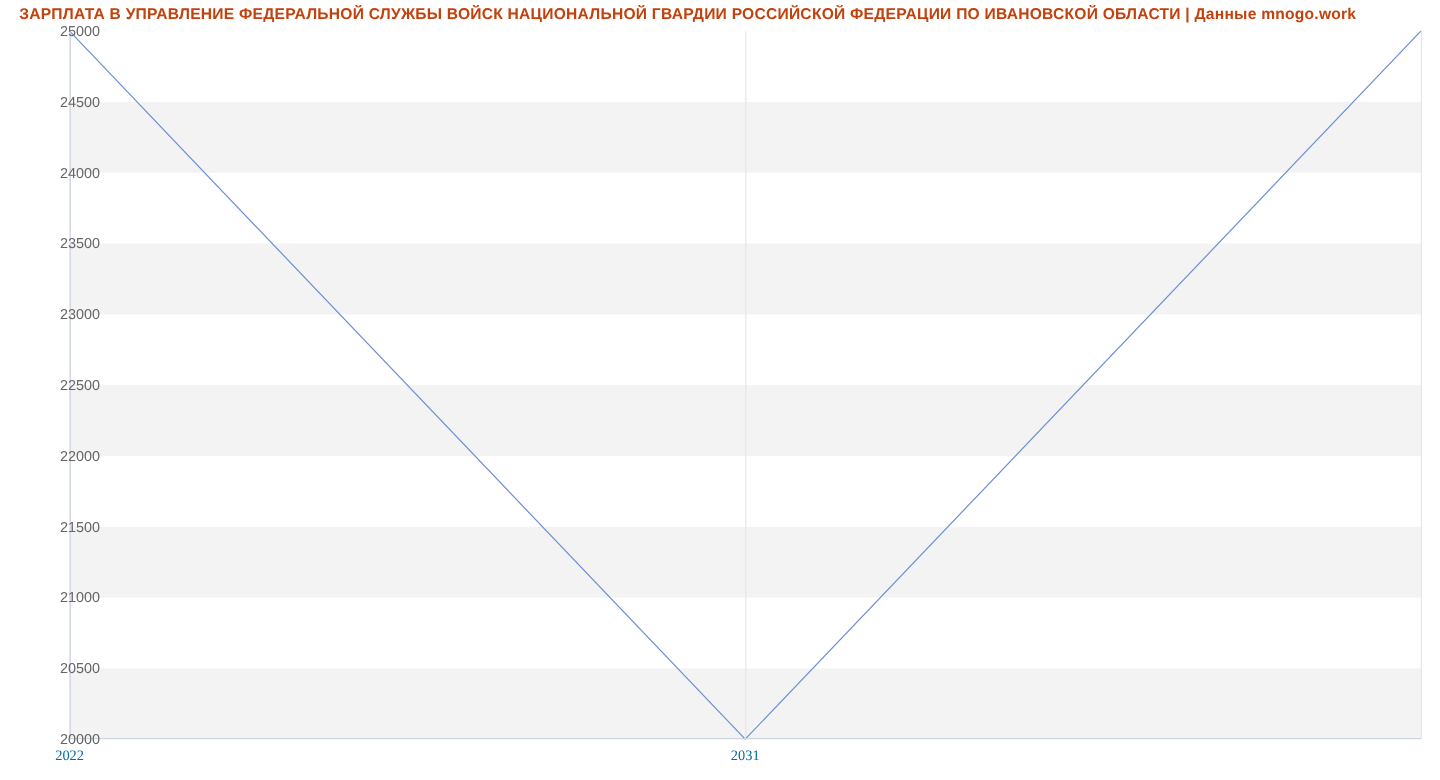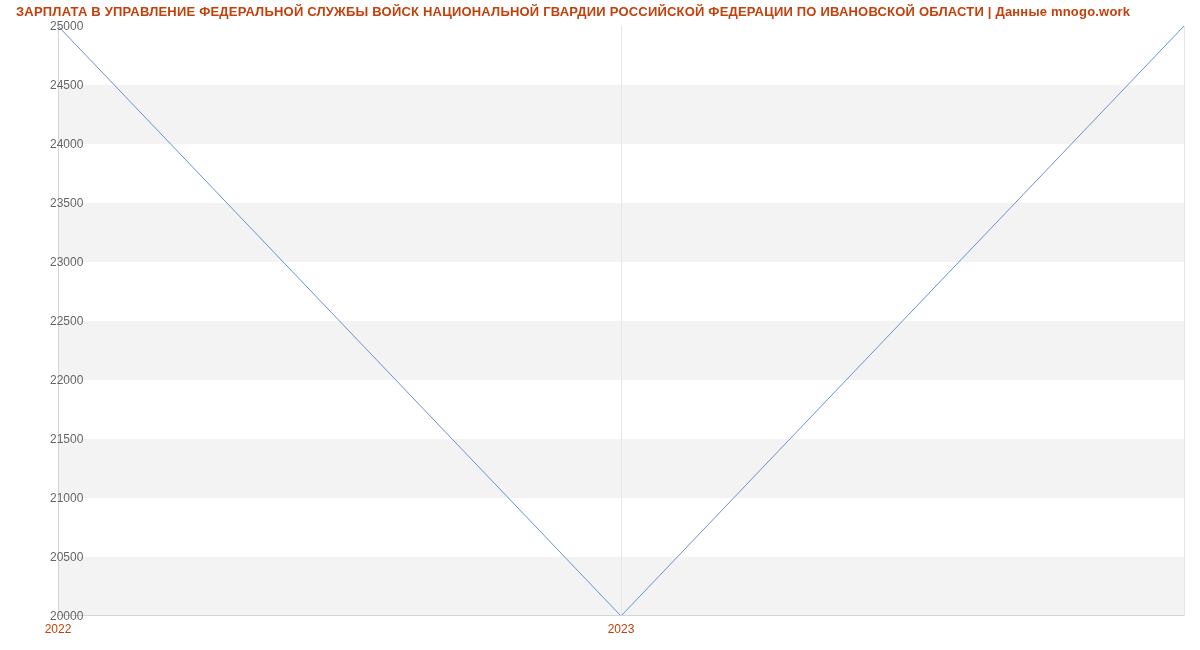--- a/index.html
+++ b/index.html
@@ -58,23 +58,24 @@
     right: 1150px; 
     font-size: 12px;
     color: #666;
     text-align: right;
     transform: translateY(-50%);
     white-space: nowrap;
   }
   .x-tick-label {
     position: absolute;
     font-size: 12px;
-    color: #c2410c;
+    color: #0369a1;
     transform: translateX(-50%);
     white-space: nowrap;
+    font-family: Liberation Serif, serif;
   }
   svg.line-layer {
     position: absolute;
     left: 0;
     top: 0;
     overflow: visible;
   }
   .series-path {
     fill: none;
     stroke-width: 1;
@@ -110,15 +111,15 @@
     <div class="y-tick-label" style="position: absolute; left: 50px; top: 498px; transform: translate(-100%, -50%);">21000</div>
     <div class="y-tick-label" style="position: absolute; left: 50px; top: 439px; transform: translate(-100%, -50%);">21500</div>
     <div class="y-tick-label" style="position: absolute; left: 50px; top: 380px; transform: translate(-100%, -50%);">22000</div>
     <div class="y-tick-label" style="position: absolute; left: 50px; top: 321px; transform: translate(-100%, -50%);">22500</div>
     <div class="y-tick-label" style="position: absolute; left: 50px; top: 262px; transform: translate(-100%, -50%);">23000</div>
     <div class="y-tick-label" style="position: absolute; left: 50px; top: 203px; transform: translate(-100%, -50%);">23500</div>
     <div class="y-tick-label" style="position: absolute; left: 50px; top: 144px; transform: translate(-100%, -50%);">24000</div>
     <div class="y-tick-label" style="position: absolute; left: 50px; top: 85px; transform: translate(-100%, -50%);">24500</div>
     <div class="y-tick-label" style="position: absolute; left: 50px; top: 26px; transform: translate(-100%, -50%);">25000</div>
     <div class="x-tick-label" style="left: 58px; top: 622px;">2022</div>
-    <div class="x-tick-label" style="left: 621px; top: 622px;">2023</div>
+    <div class="x-tick-label" style="left: 621px; top: 622px;">2031</div>
     <div class="x-tick-label" style="left: 1255px; top: 622px;">2024</div>
   </div>
 
 </body></html>

